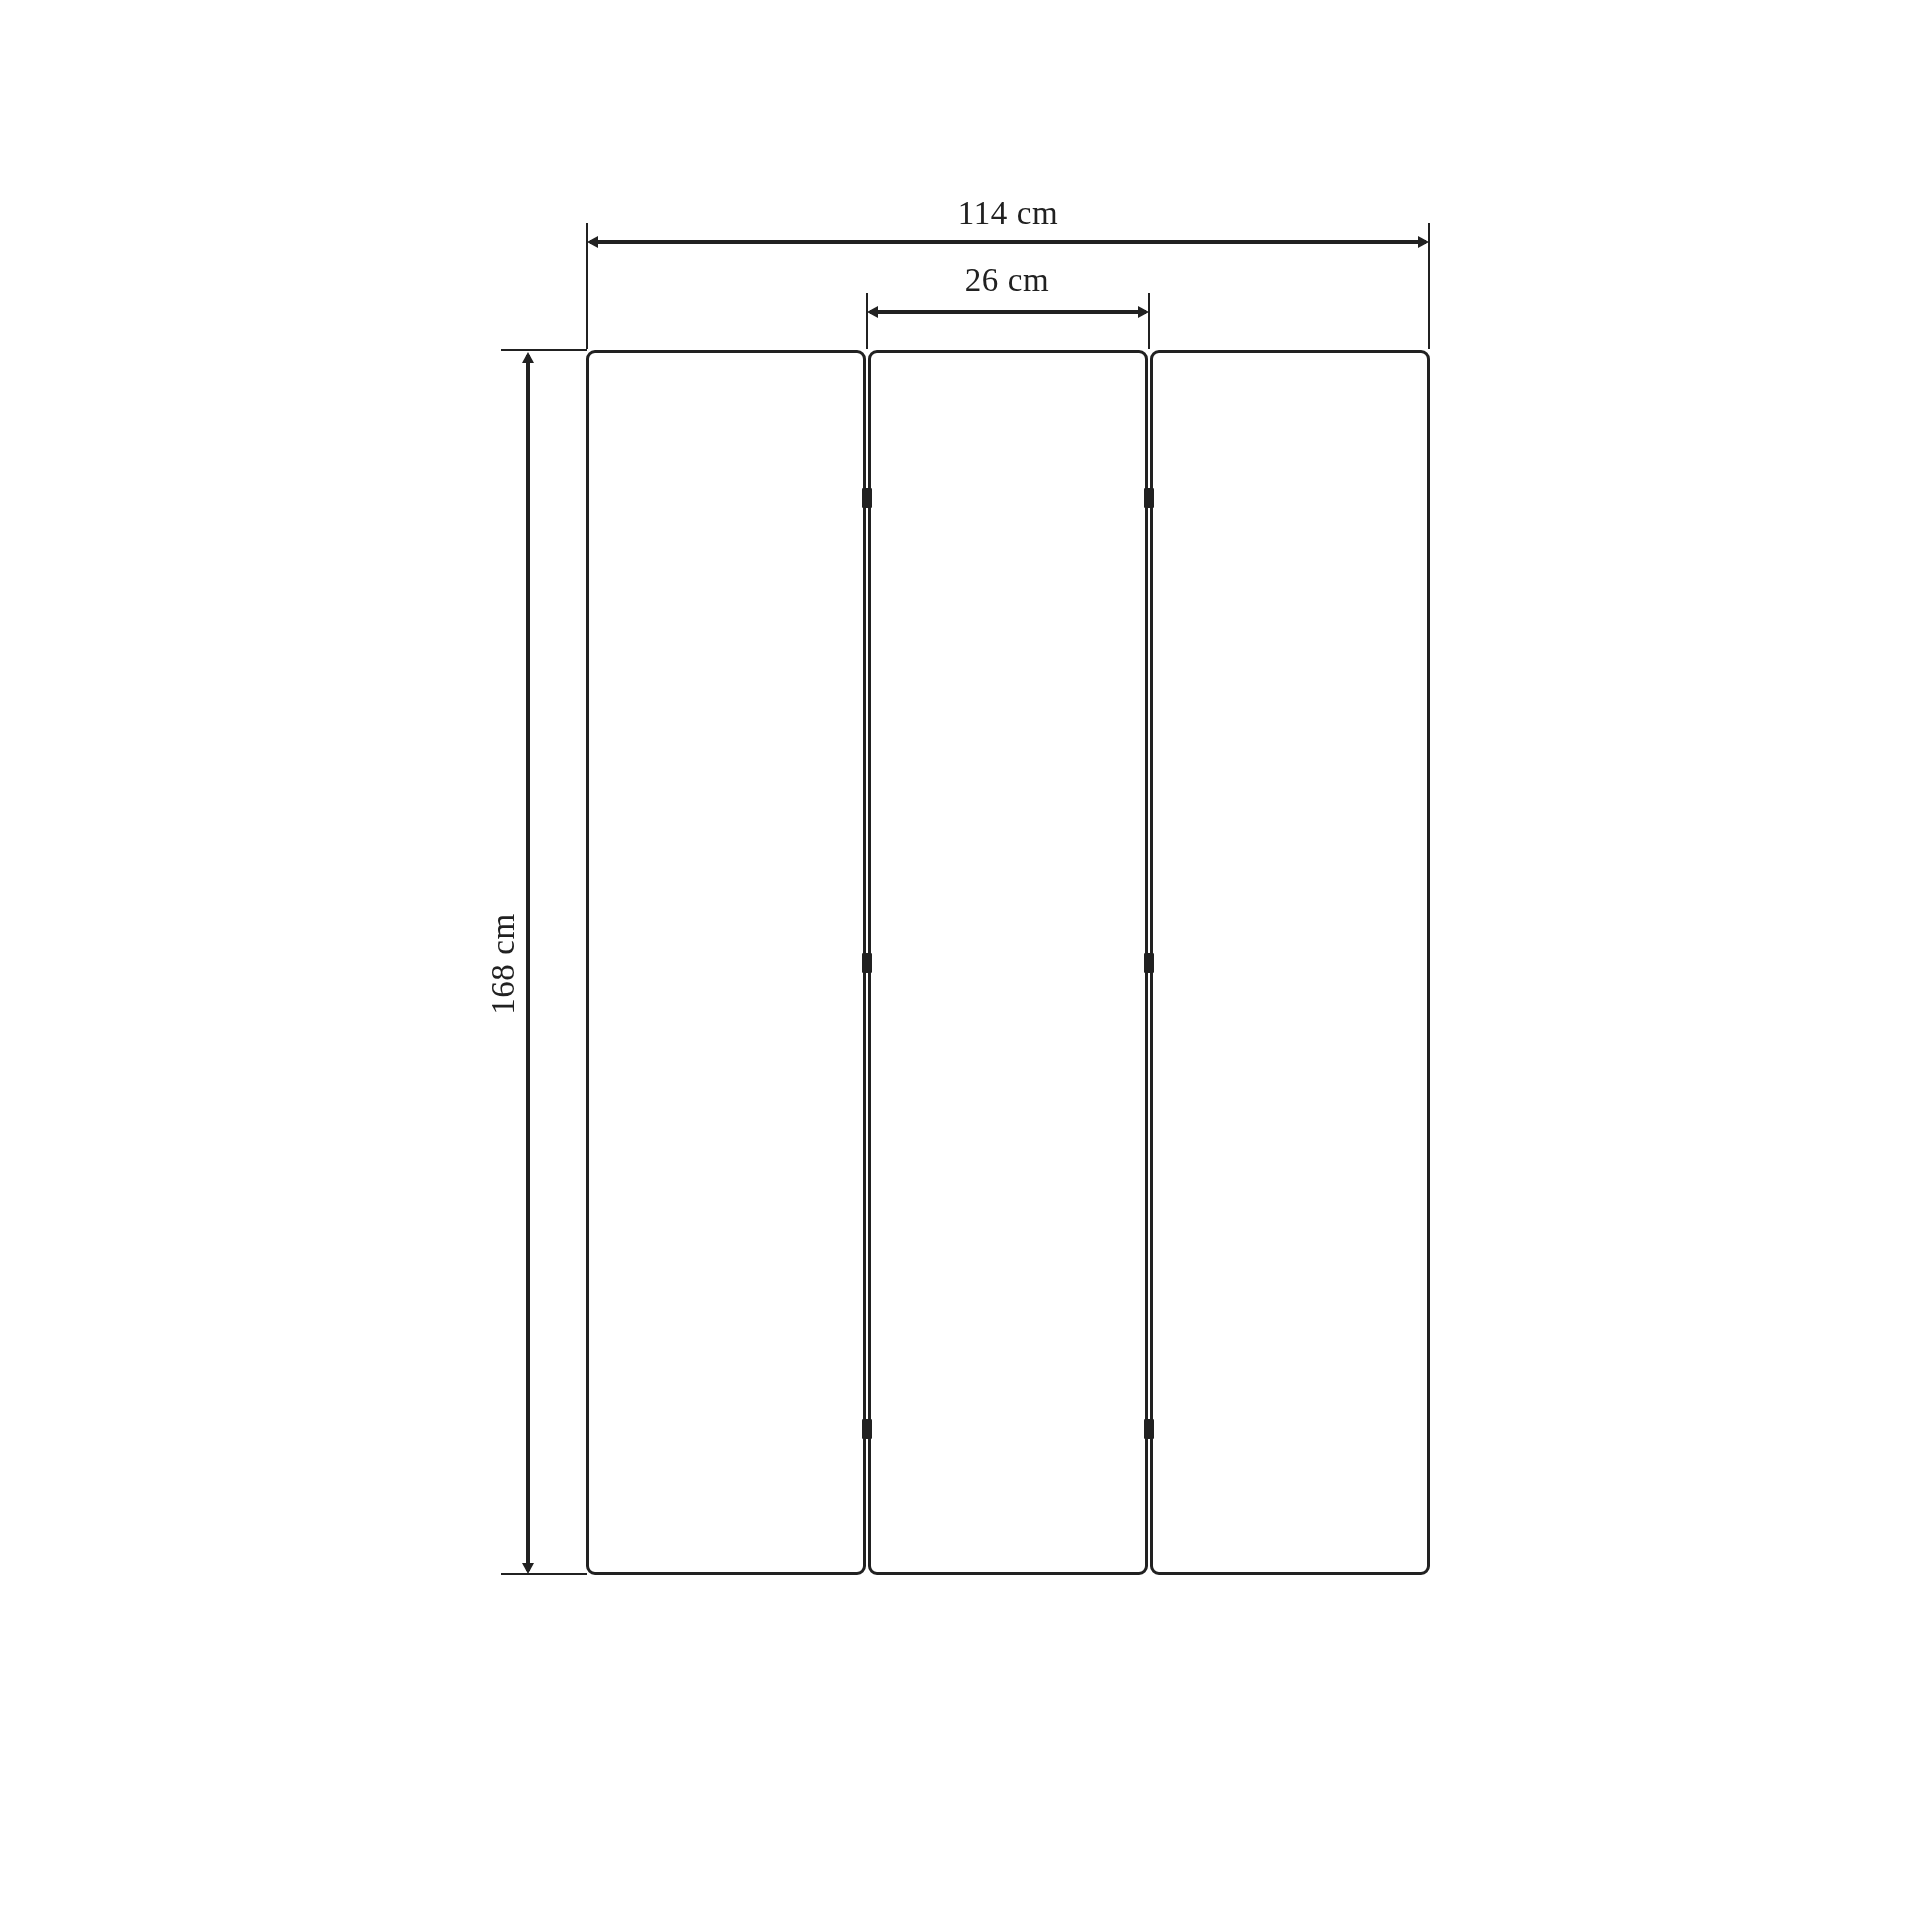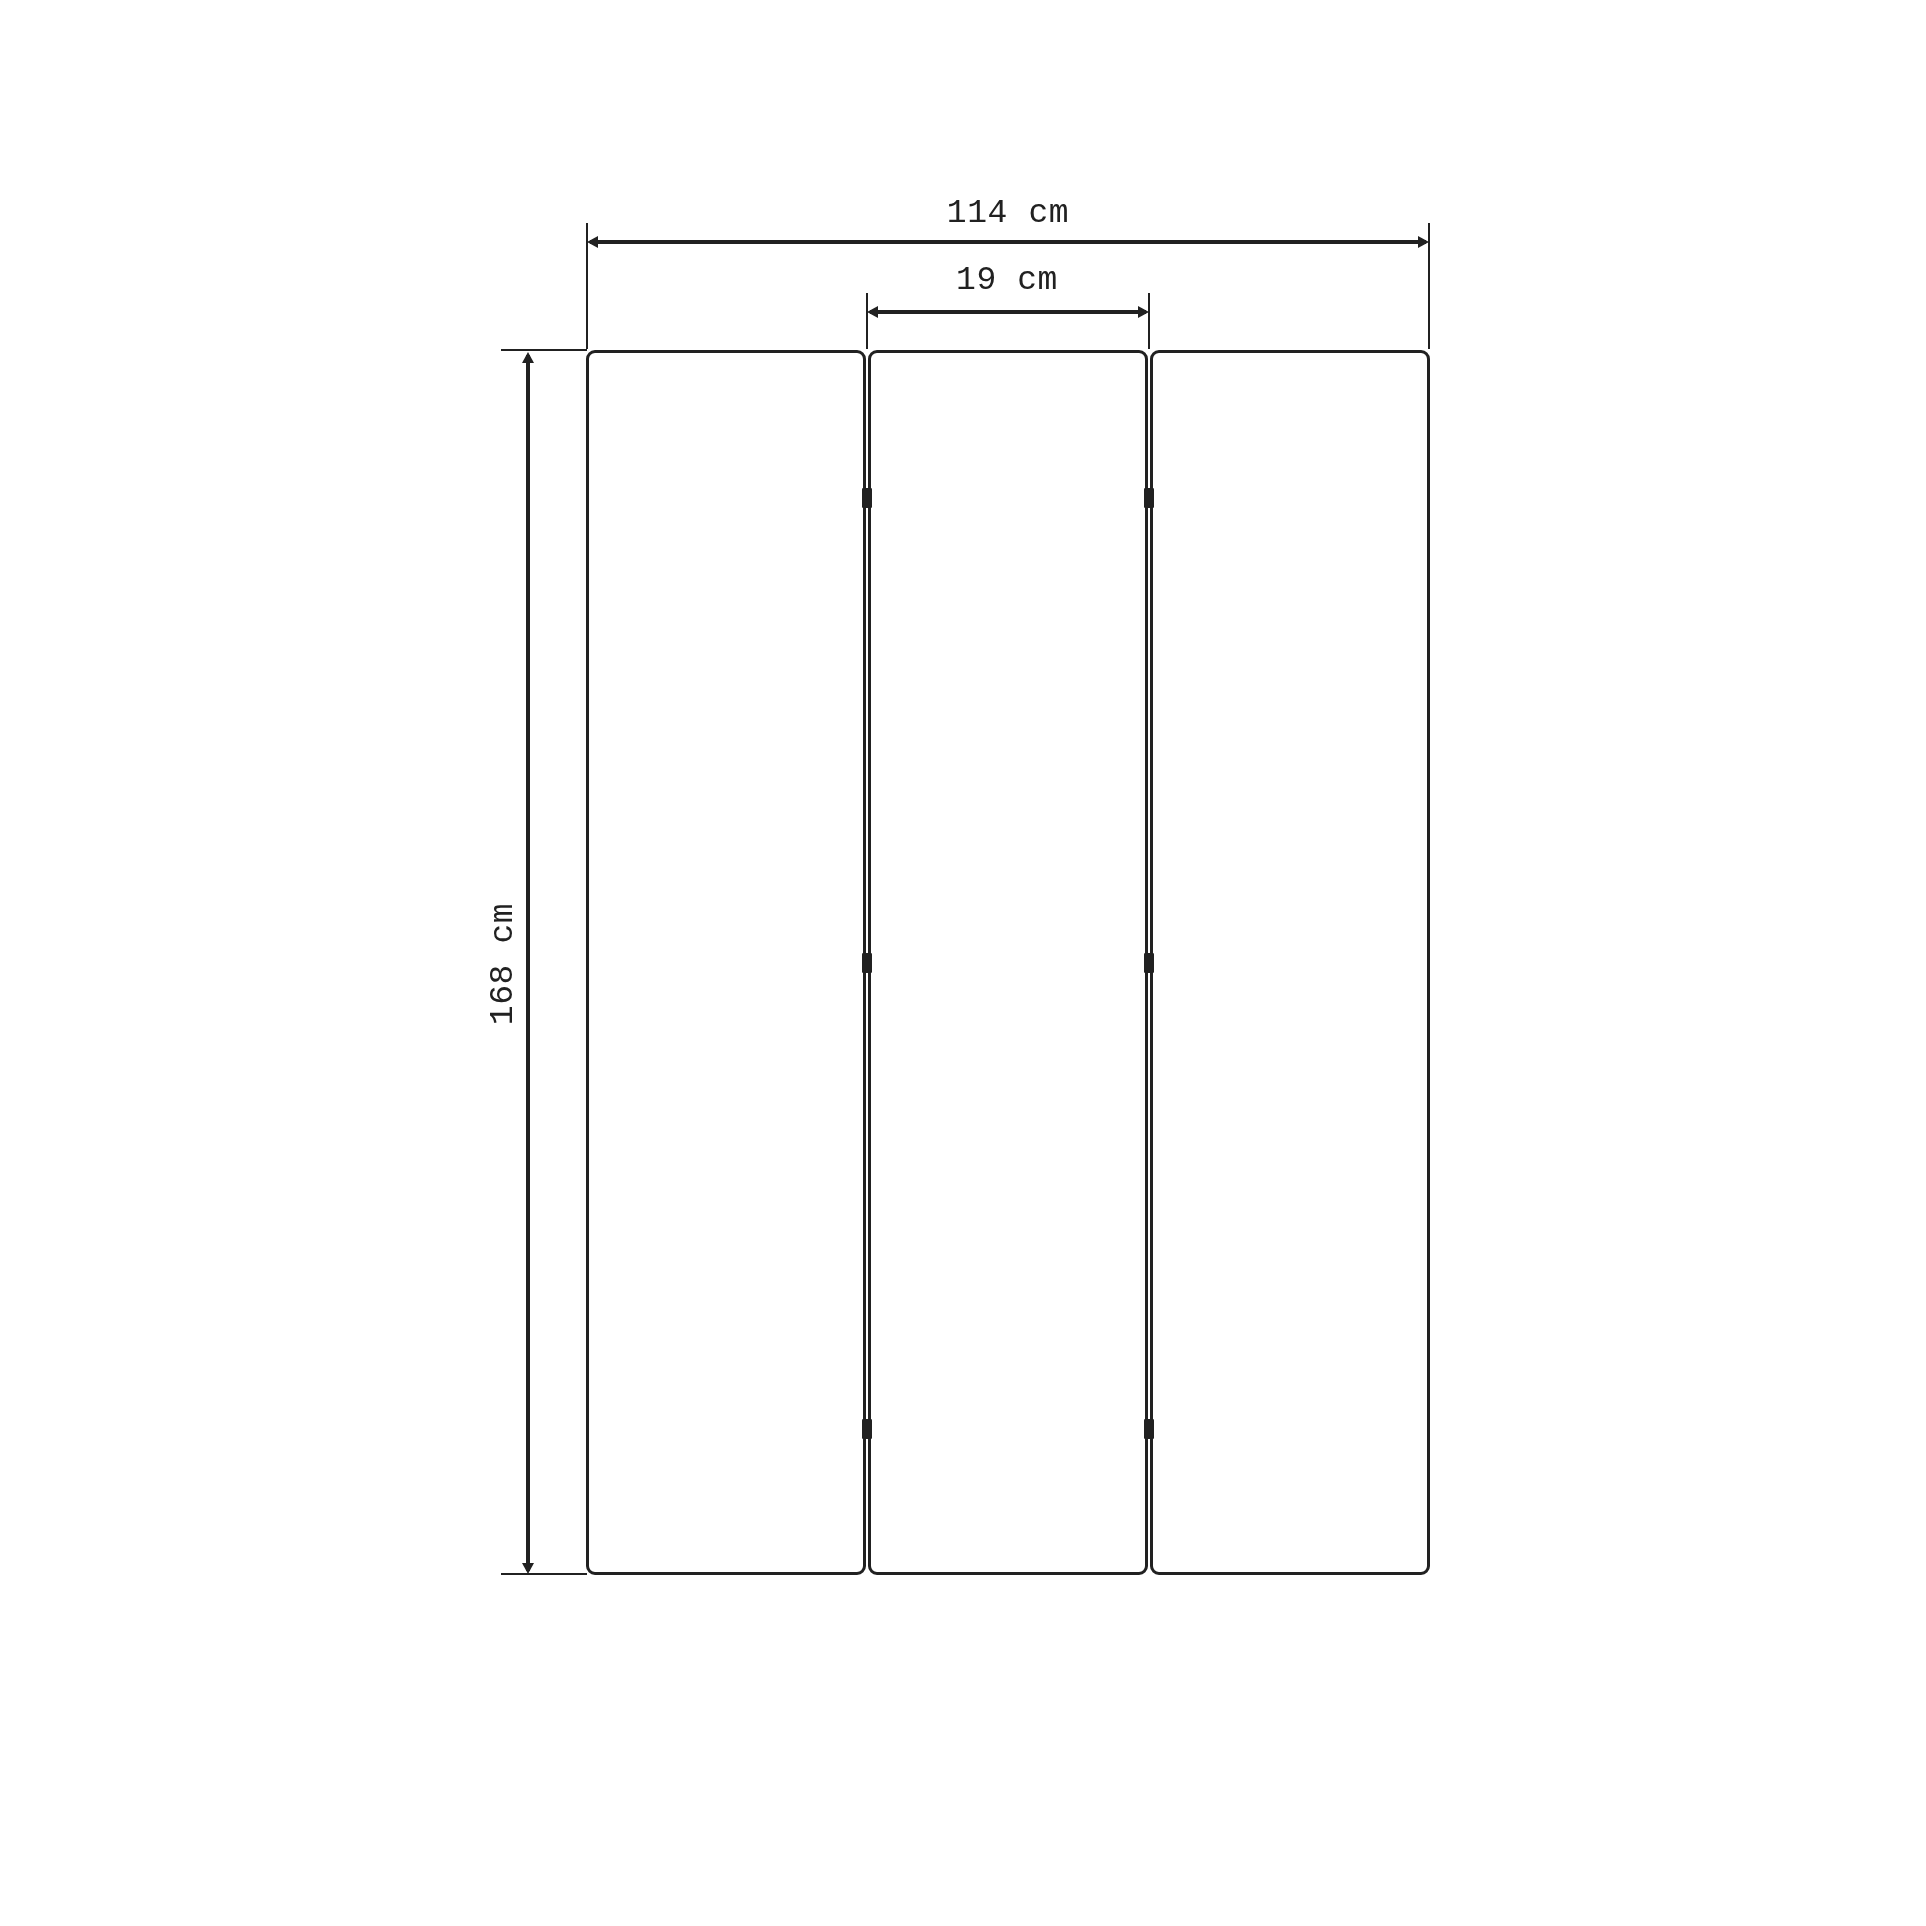--- a/index.html
+++ b/index.html
@@ -9,21 +9,21 @@
   html, body {
     margin: 0;
     padding: 0;
     background: var(--bg);
   }
   .page {
     position: relative;
     width: 1668px;
     height: 1926px;
     background: var(--bg);
-    font-family: Liberation Mono, monospace;
+    font-family: Liberation Serif, serif;
     overflow: hidden;
   }
 
   
   .panel {
     position: absolute;
     top: 350px;
     height: 1225px;
     width: 280px;
     background: var(--bg);
@@ -134,21 +134,21 @@
   </div>
   <div class="dim-label l114">114 cm</div>
 
   <div class="ext e38l"></div>
   <div class="ext e38r"></div>
   <div class="dim d38 horiz">
     <div class="arrow a-left"></div>
     <div class="shaft"></div>
     <div class="arrow a-right"></div>
   </div>
-  <div class="dim-label l38">19 cm</div>
+  <div class="dim-label l38">26 cm</div>
 
   <div class="ext e168t"></div>
   <div class="ext e168b"></div>
   <div class="dim d168 vert">
     <div class="arrow a-up"></div>
     <div class="shaft"></div>
     <div class="arrow a-down"></div>
   </div>
   <div class="dim-label l168">168 cm</div>
 

